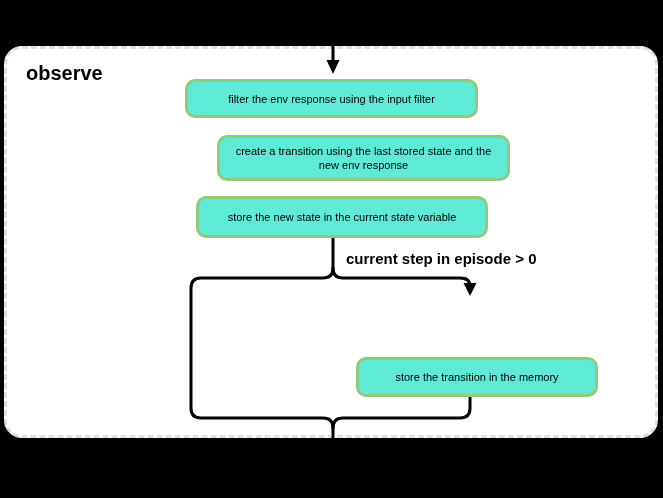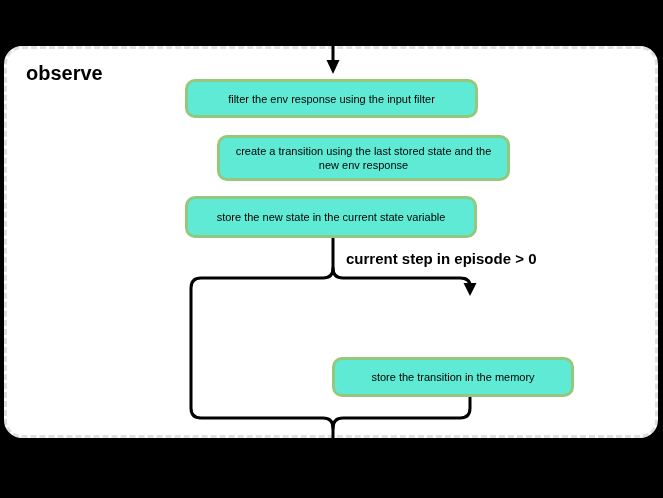--- a/index.html
+++ b/index.html
@@ -56,23 +56,23 @@
     justify-content: center;
     text-align: center;
     font-size: 11px;
     line-height: 14px;
     color: #000000;
     white-space: pre-line;
     padding: 2px 6px;
   }
   .node-1 { left: 185px; top: 79px;  width: 293px; height: 39px; }
   .node-2 { left: 185px; top: 135px; width: 293px; height: 46px; margin-left: 32px; }
-  .node-3 { left: 185px; top: 196px; width: 292px; height: 42px; }
+  .node-3 { left: 196px; top: 196px; width: 292px; height: 42px; }
   .node-4 { left: 350px; top: 300px; width: 242px; height: 38px; }
-  .node-5 { left: 332px; top: 357px; width: 242px; height: 40px; }
+  .node-5 { left: 356px; top: 357px; width: 242px; height: 40px; }
   .condition-label {
     position: absolute;
     left: 346px;
     top: 252px;
     font-size: 15px;
     line-height: 14px;
     font-weight: bold;
     color: #000000;
     white-space: nowrap;
   }

